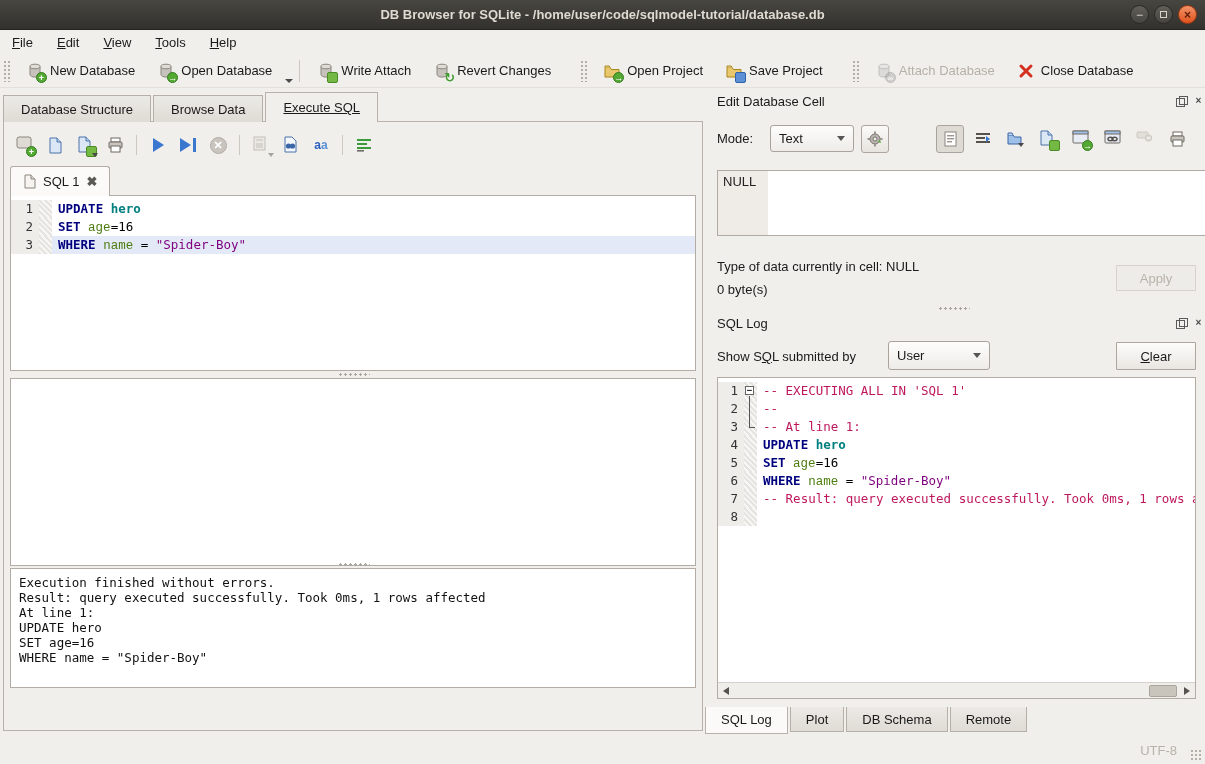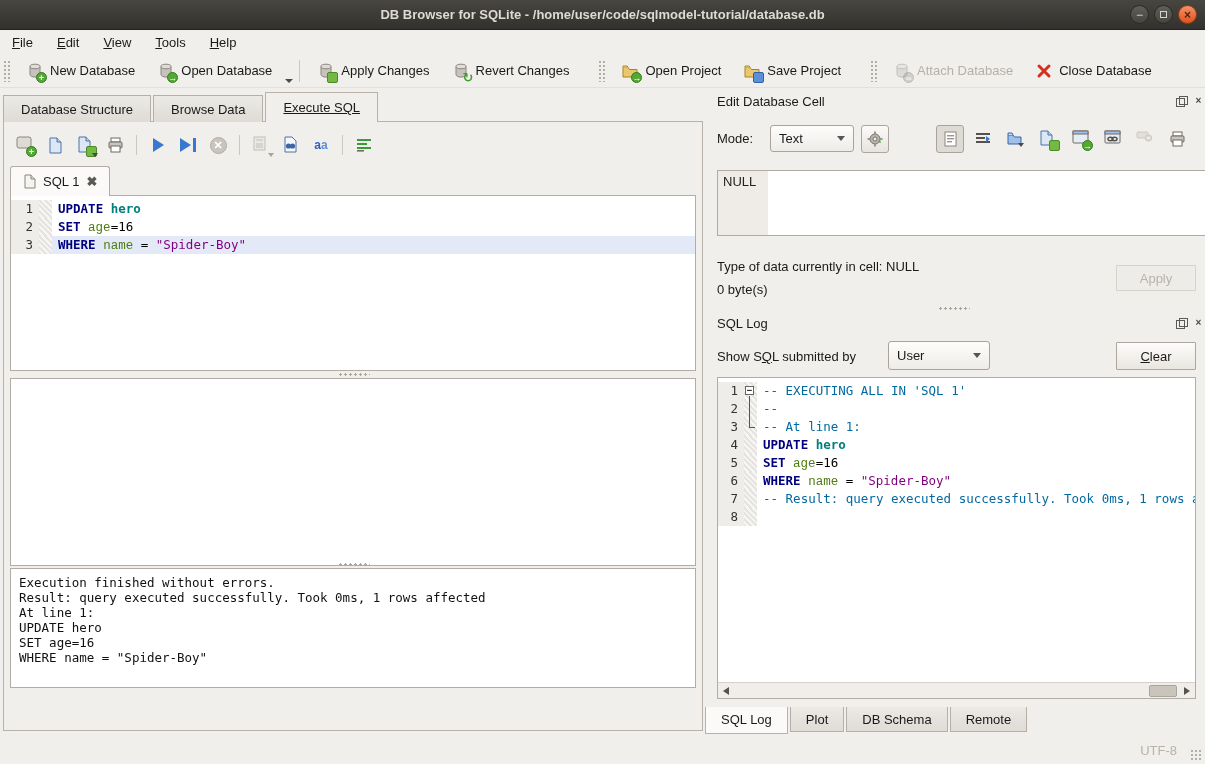--- a/index.html
+++ b/index.html
@@ -92,21 +92,21 @@
   .fold-box::after { content:''; position:absolute; left:5px; top:14px; bottom:0; width:1px; background:#555; }
   .fold-line::after { content:''; position:absolute; left:5px; top:0; bottom:0; width:1px; background:#555; }
   .fold-corner::after { content:''; position:absolute; left:5px; top:0; height:9px; width:5px;
     border-left:1px solid #555; border-bottom:1px solid #555; }
   .code-line { flex:1; padding-left:6px; white-space:pre; }
   .code-row.hl .code-line { background:#e3e9f7; }
   .tok-kw { color:#00007f; font-weight:bold; }
   .tok-tbl { color:#007f7f; font-weight:bold; }
   .tok-fld { color:#4d7c0f;font-family:Liberation Mono, monospace; }
   .tok-str { color:#7f007f; }
-  .tok-cmt { color:#0369a1; }
+  .tok-cmt { color:#be185d; }
   .tok-pln { color:#000; }
 
   .splitter-dots { position:absolute; width:32px; height:5px;
     background-image:radial-gradient(circle,#a9a49c 1px,transparent 1.3px); background-size:5px 5px; }
 
   
   .dock-title { position:absolute; font-size:13px; color:#1a1a1a; }
   .dock-icons { position:absolute; display:flex; gap:6px; }
   .dk { width:11px; height:11px; position:relative; font:bold 10px/10px "Liberation Sans",sans-serif;
     color:#4a4a4a; text-align:center; }
@@ -213,21 +213,21 @@
     <div class="tb-sep"></div>
 
     <div class="tb-btn">
       <span class="icon-wrap">
         <svg width="18" height="18" viewBox="0 0 18 18">
             <path d="M4 4.5v8c0 1.5 2.2 2.6 5 2.6s5-1.1 5-2.6v-8z" fill="#c7c3bc" stroke="#8a867f"></path>
             <ellipse cx="9" cy="4.5" rx="5" ry="2.3" fill="#e0ddd7" stroke="#8a867f"></ellipse>
           </svg>
         <i class="badge floppy"></i>
       </span>
-      <span>Apply Changes</span>
+      <span>Write Attach</span>
     </div>
 
     <div class="tb-btn">
       <span class="icon-wrap">
         <svg width="18" height="18" viewBox="0 0 18 18">
             <path d="M4 4.5v8c0 1.5 2.2 2.6 5 2.6s5-1.1 5-2.6v-8z" fill="#c7c3bc" stroke="#8a867f"></path>
             <ellipse cx="9" cy="4.5" rx="5" ry="2.3" fill="#e0ddd7" stroke="#8a867f"></ellipse>
           </svg>
         <i class="badge revert">↻</i>
       </span>

